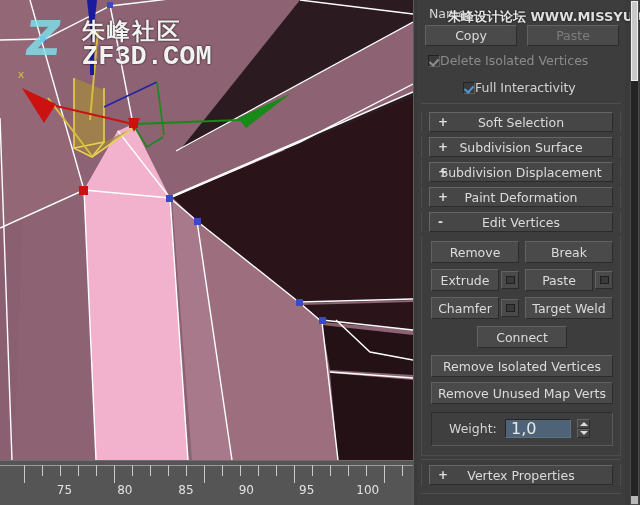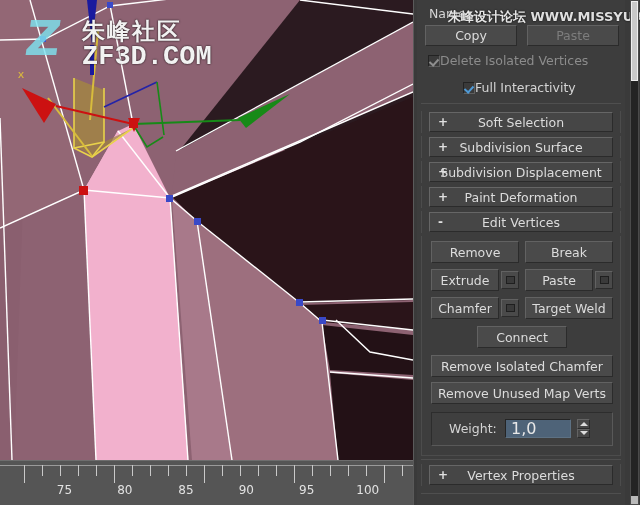--- a/index.html
+++ b/index.html
@@ -317,21 +317,21 @@
 
       <div class="btn" style="position:absolute;left:14px;top:297px;width:68px;height:22px;">Chamfer</div>
       <div class="subsq" style="position:absolute;left:84px;top:299px;">
           <i></i>
         </div>
 
       <div class="btn" style="position:absolute;left:108px;top:297px;width:88px;height:22px;">Target Weld</div>
 
       <div class="btn" style="position:absolute;left:60px;top:326px;width:90px;height:22px;">Connect</div>
 
-      <div class="btn" style="position:absolute;left:14px;top:355px;width:182px;height:22px;">Remove Isolated Chamfer</div>
+      <div class="btn" style="position:absolute;left:14px;top:355px;width:182px;height:22px;">Remove Isolated Vertices</div>
 
       <div class="btn" style="position:absolute;left:14px;top:382px;width:182px;height:22px;">Remove Unused Map Verts</div>
 
       <div class="groupbox" style="left:14px;top:412px;width:182px;height:34px;"></div>
       <div class="lbl" style="position:absolute;left:32px;top:421px;">Weight:</div>
       <div class="spininput" style="left:88px;top:419px;width:66px;height:19px;">1,0</div>
       <div class="spinner" style="left:160px;top:419px;height:19px;">
         <div class="up"></div>
         <div class="dn"></div>
       </div>

